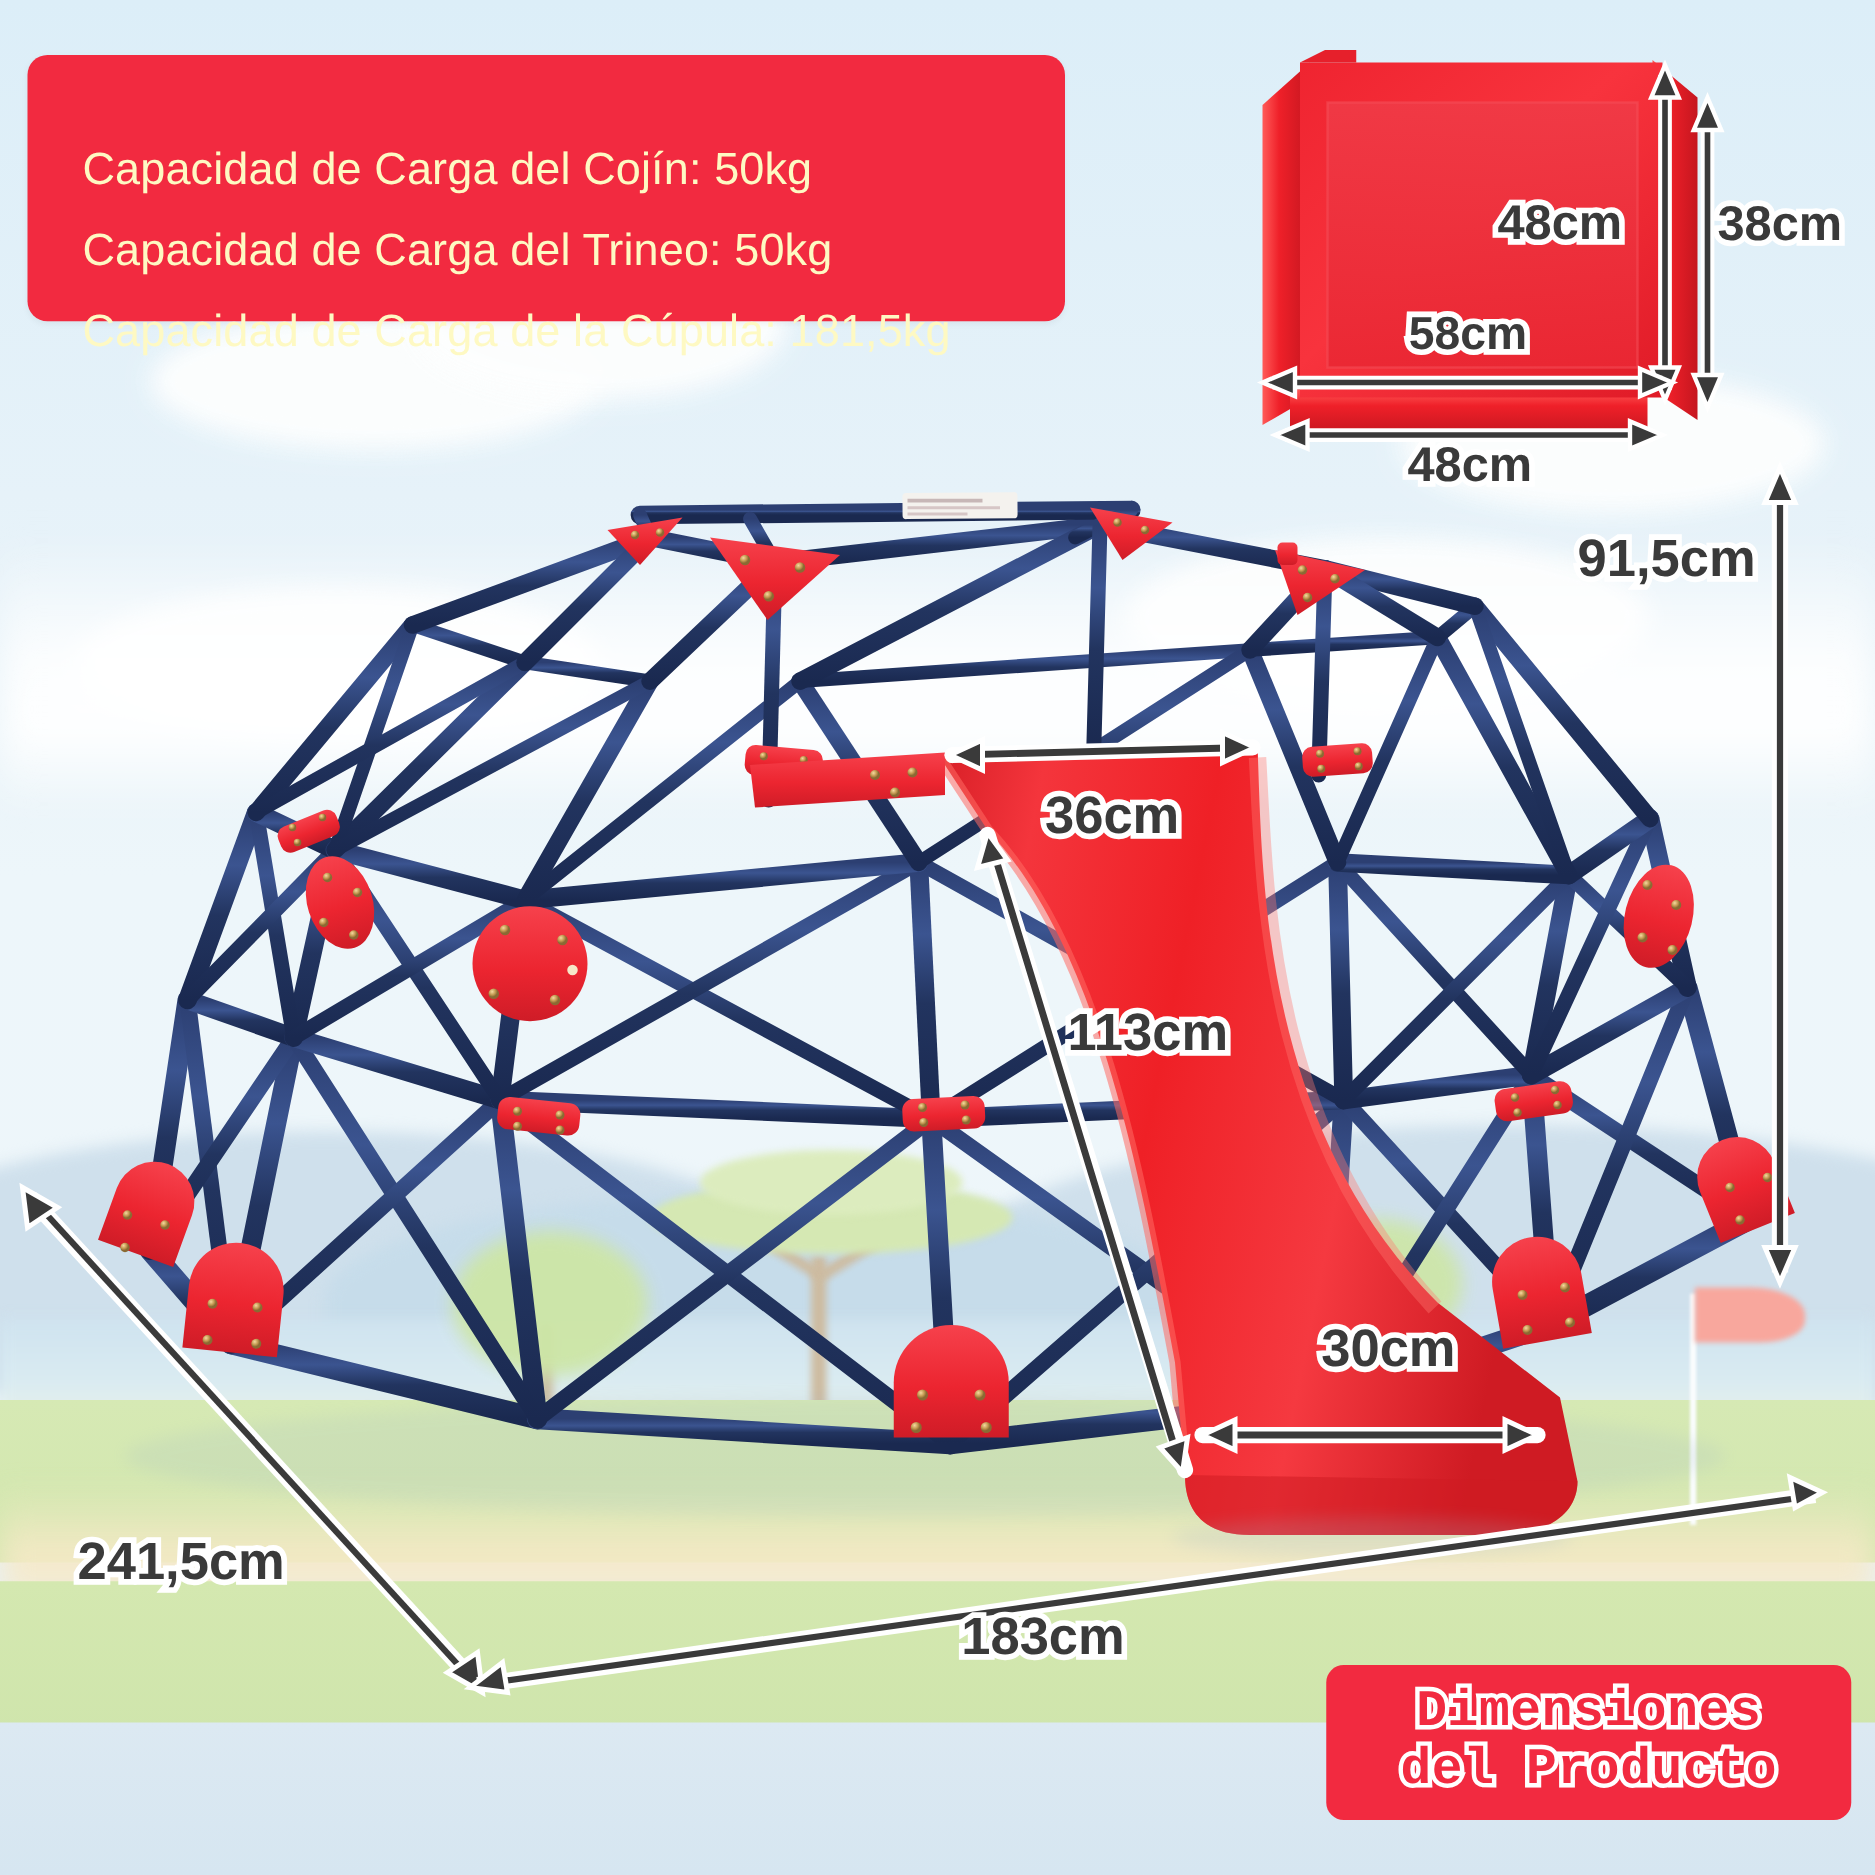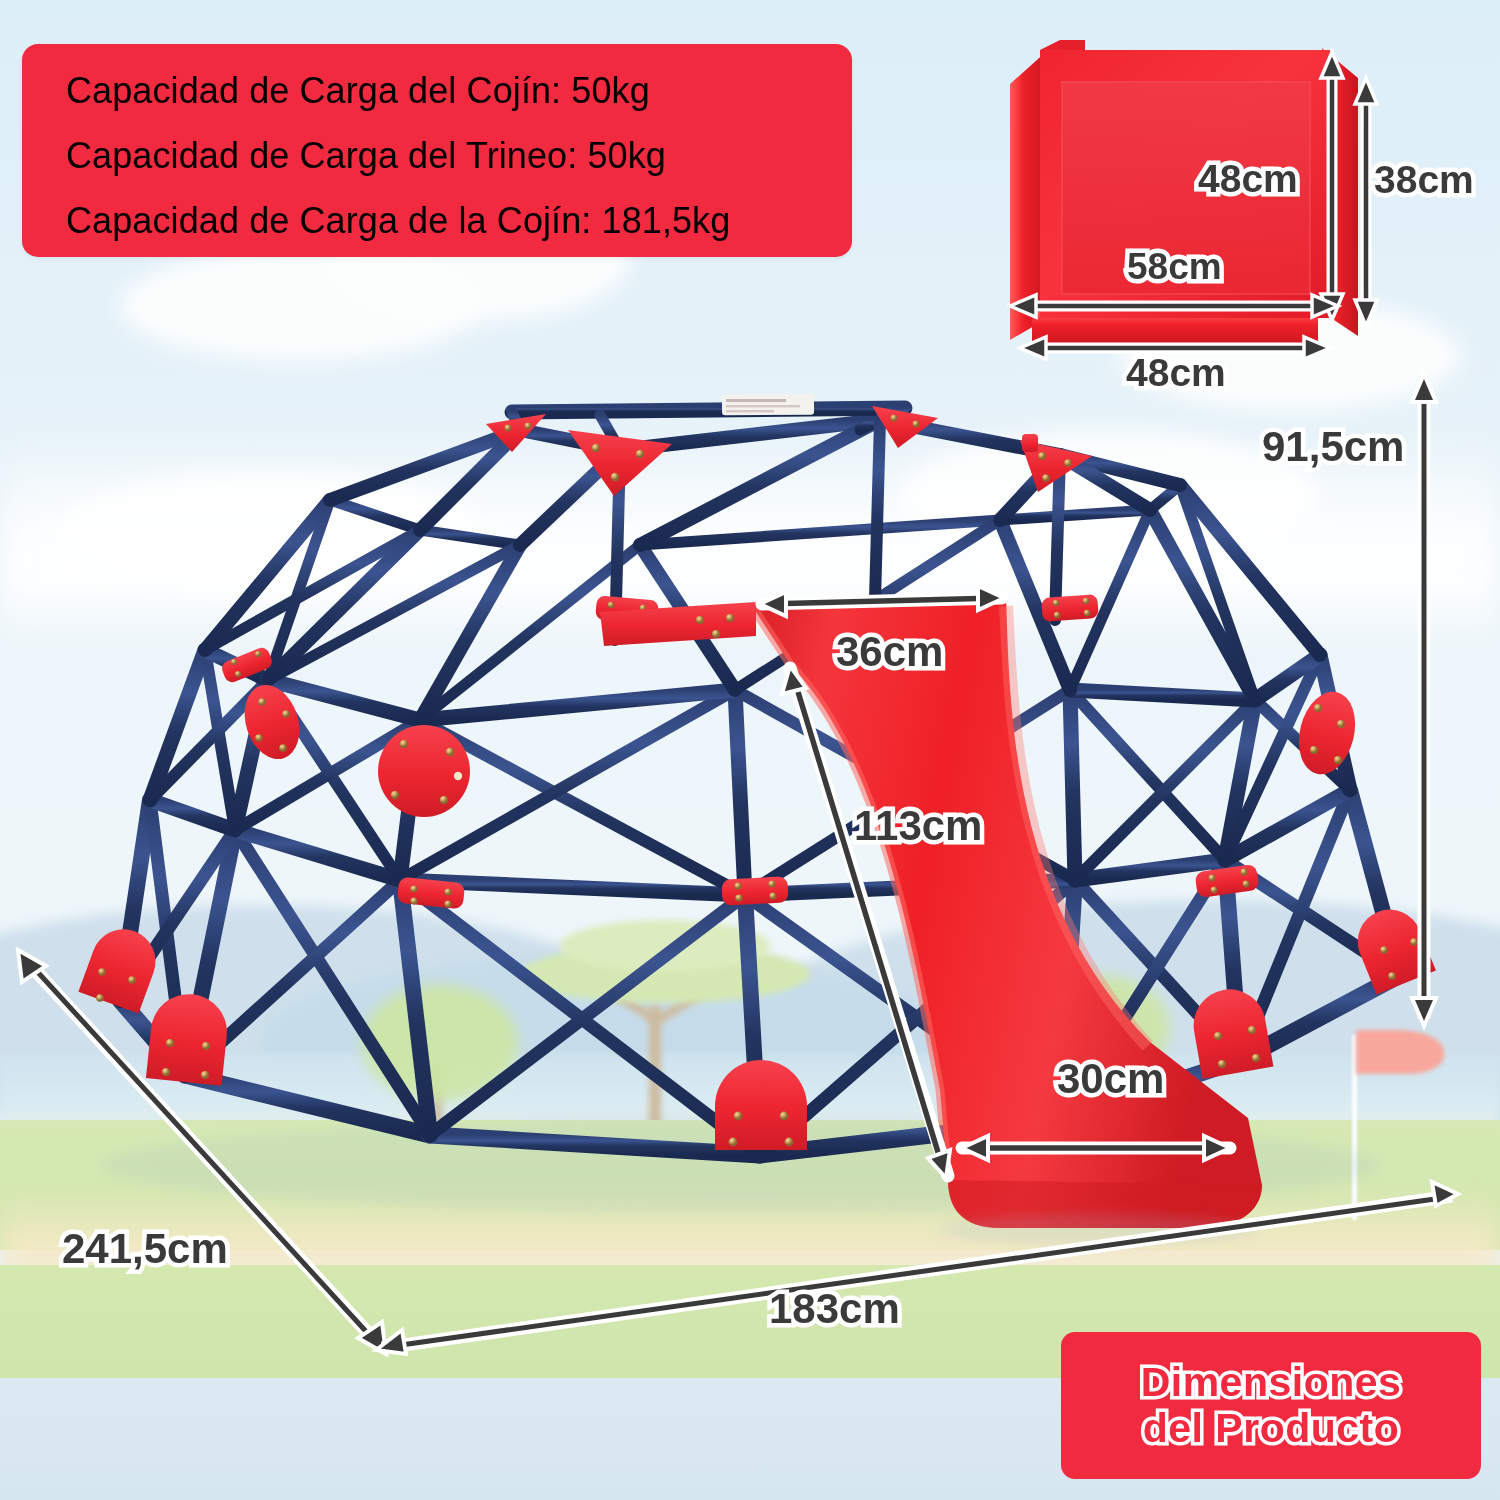--- a/index.html
+++ b/index.html
@@ -26,32 +26,32 @@
   .flagpole{position:absolute;width:5px;background:#fafcfd;filter:blur(1.2px);}
   .flagcloth{position:absolute;background:#f8a79d;filter:blur(2px);}
 
   
   .info-panel{
     position:absolute;left:22px;top:44px;width:830px;height:213px;
     background:#f22a40;border-radius:16px;
     box-shadow:0 2px 5px rgba(0,0,0,.05);
   }
   .info-line{
-    position:absolute;left:44px;color:#000000;
-    font-size:36px;letter-spacing:.1px;white-space:nowrap;
+    position:absolute;left:44px;color:#fef9c3;
+    font-size:36px;letter-spacing:.1px;white-space:nowrap;margin-top:44px;
   }
   .info-line.l0{top:26px;}
   .info-line.l1{top:91px;text-align:right;}
   .info-line.l2{top:156px;}
 
   
   .dim-badge{
-    position:absolute;left:1061px;top:1332px;width:420px;height:147px;
+    position:absolute;left:1061px;top:1332px;width:420px;height:124px;
     background:#f22a40;border-radius:14px;
-    display:flex;flex-direction:column;align-items:center;justify-content:center;
+    display:flex;flex-direction:column;align-items:center;justify-content:center;font-family:Liberation Mono, monospace;
   }
   .dim-badge span{
     font-size:41px;font-weight:bold;color:#f22a40;line-height:1.12;
     -webkit-text-stroke:7px #ffffff;paint-order:stroke fill;
     letter-spacing:.5px;
   }
 
   
   .meas{
     position:absolute;font-weight:bold;color:#3a3a3a;white-space:nowrap;
@@ -541,21 +541,21 @@
       <path d="M1028 348 L1322 348" stroke="#ffffff" stroke-width="11" fill="none"></path>
       <path d="M1038 348 L1312 348" stroke="#3a3a3a" stroke-width="4.5" fill="none"></path>
       <polygon points="1020,348 1046,337 1046,359" fill="#3a3a3a" stroke="#ffffff" stroke-width="3.5"></polygon>
       <polygon points="1330,348 1304,337 1304,359" fill="#3a3a3a" stroke="#ffffff" stroke-width="3.5"></polygon>
     </g>
   </svg>
 
   <div class="info-panel">
     <div class="info-line l0">Capacidad de Carga del Cojín: 50kg</div>
     <div class="info-line l1">Capacidad de Carga del Trineo: 50kg</div>
-    <div class="info-line l2">Capacidad de Carga de la Cojín: 181,5kg</div>
+    <div class="info-line l2">Capacidad de Carga de la Cúpula: 181,5kg</div>
   </div>
 
   <div class="meas" style="left:1198px;top:157px;font-size:39px;">48cm</div>
   <div class="meas" style="left:1127px;top:246px;font-size:37px;">58cm</div>
   <div class="meas" style="left:1374px;top:158px;font-size:39px;">38cm</div>
   <div class="meas" style="left:1126px;top:351px;font-size:39px;">48cm</div>
 
   <div class="meas" style="left:836px;top:628px;font-size:42px;">36cm</div>
   <div class="meas" style="left:854px;top:802px;font-size:42px;">113cm</div>
   <div class="meas" style="left:1018px;top:1055px;font-size:42px;margin-left:39px;">30cm</div>

